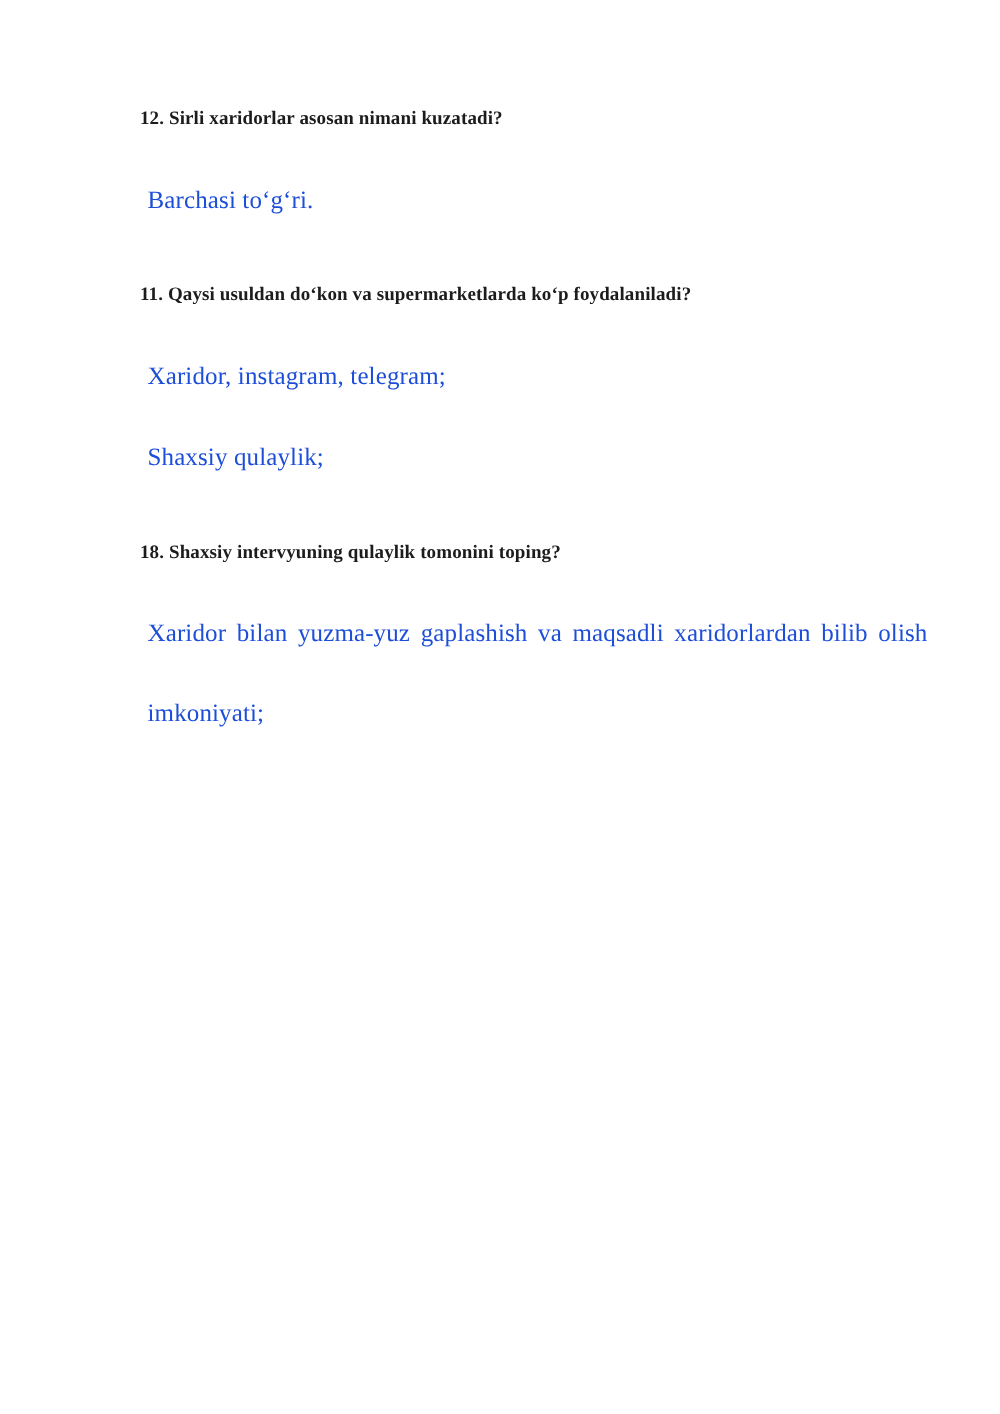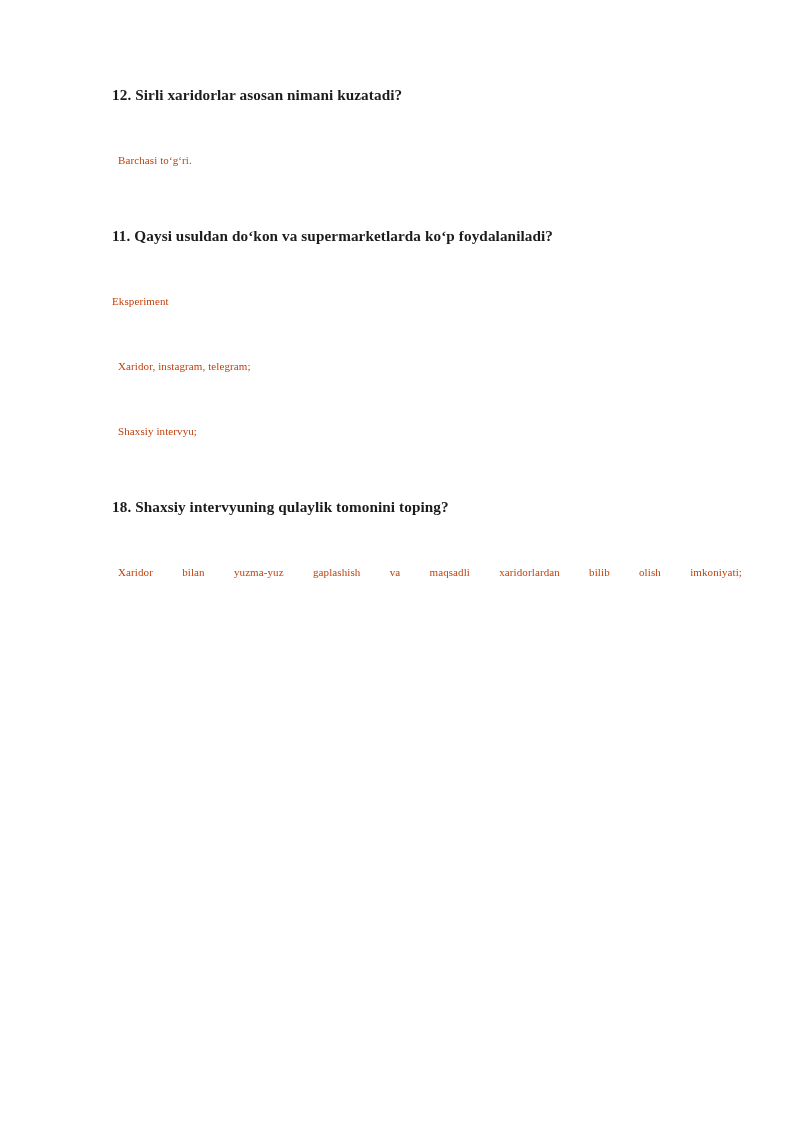--- a/index.html
+++ b/index.html
@@ -46,23 +46,23 @@
 
   
   .question.multiline::after {
     content: "";
     display: inline-block;
     width: 100%;
   }
 
   .answer {
     font-weight: normal;
-    font-size: 11px;
+    font-size: 20px;
     line-height: 64px;
-    color: #c2410c;
+    color: #1d4ed8;
     text-align: justify;
     text-justify: inter-word;
     margin: 0;
     letter-spacing: 0.1px;
   }
 
   .answer.multiline::after {
     content: "";
     display: inline-block;
     width: 100%;
@@ -85,25 +85,24 @@
 <div class="page">
   <div class="content qa-block">
     <div class="spacer-top"></div>
 
     <p class="question gap-q-to-a">12. Sirli xaridorlar asosan nimani kuzatadi?</p>
 
     <p class="answer indent-sp gap-q-to-a">Barchasi toʻgʻri.</p>
 
     <p class="question gap-a-to-q">11. Qaysi usuldan doʻkon va supermarketlarda koʻp foydalaniladi?</p>
 
-    <p class="answer gap-q-to-a">Eksperiment</p>
 
 
     <p class="answer indent-sp gap-q-to-a">Xaridor, instagram, telegram;</p>
 
 
-    <p class="answer indent-sp gap-q-to-a">Shaxsiy intervyu;</p>
+    <p class="answer indent-sp gap-q-to-a">Shaxsiy qulaylik;</p>
 
     <p class="question gap-a-to-q">18. Shaxsiy intervyuning qulaylik tomonini toping?</p>
 
     <p class="answer indent-sp multiline gap-q-to-a">Xaridor bilan yuzma-yuz gaplashish va maqsadli xaridorlardan bilib olish imkoniyati;</p>
   </div>
 </div>
 
 </body></html>

